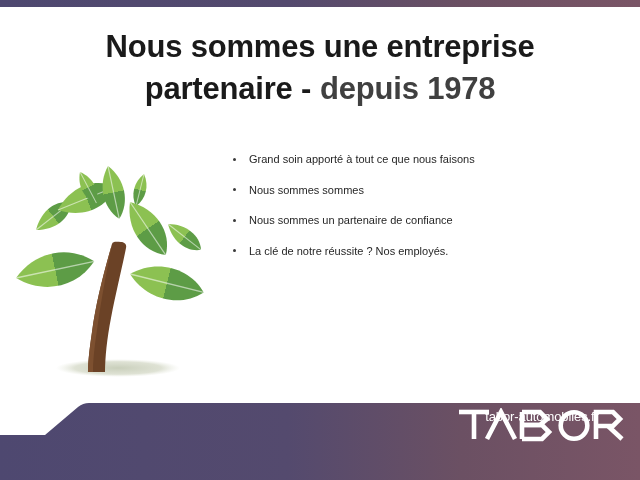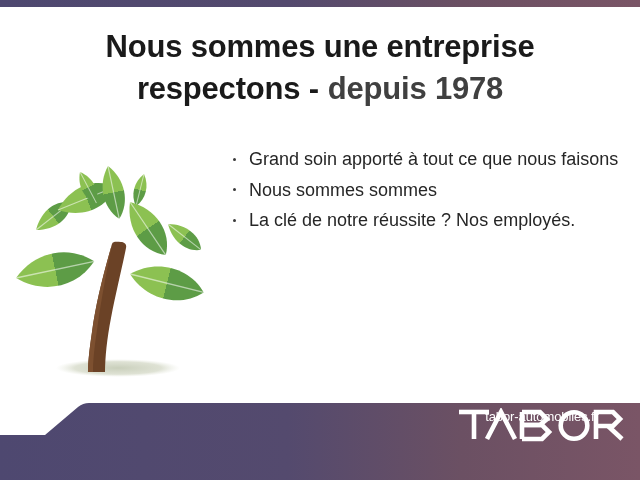--- a/index.html
+++ b/index.html
@@ -60,21 +60,21 @@
     top: 150px;
     width: 400px;
     margin: 0;
     padding: 0;
     list-style: none;
   }
   .bullets li {
     position: relative;
     padding-left: 18px;
     margin-bottom: 12.5px;
-    font-size: 18px;
+    font-size: 11px;
     line-height: 18px;
     color: #262626;
     white-space: nowrap;
   }
   .bullets li::before {
     content: "";
     position: absolute;
     left: 2px;
     top: 7.5px;
     width: 3.4px;
@@ -130,21 +130,21 @@
 </style>
 </head>
 <body>
 
 <div id="slide">
 
   <div class="top-bar"></div>
 
   <div class="headline">
     <span class="line">Nous sommes une entreprise</span>
-    <span class="line"><span>respectons -</span><span class="sp"></span><span class="accent">depuis 1978</span></span>
+    <span class="line"><span>partenaire -</span><span class="sp"></span><span class="accent">depuis 1978</span></span>
   </div>
 
   <div class="tree">
     <svg viewBox="0 0 214 234" width="214" height="234" aria-hidden="true">
       <defs>
         <linearGradient id="lfA" x1="0" y1="0" x2="1" y2="0">
           <stop offset="0%" stop-color="#8cc152"></stop>
           <stop offset="50%" stop-color="#8cc152"></stop>
           <stop offset="50%" stop-color="#5d9c46"></stop>
           <stop offset="100%" stop-color="#5d9c46"></stop>
@@ -207,20 +207,21 @@
           <path d="M0,0 C22,-21 56,-21 76,0 C56,21 22,21 0,0 Z" fill="url(#lfA)"></path>
           <path d="M0,0 L76,0" stroke="#ffffff" stroke-width="1.3" opacity="0.55"></path>
         </g>
       </g>
     </svg>
   </div>
 
   <ul class="bullets">
     <li>Grand soin apporté à tout ce que nous faisons</li>
     <li>Nous sommes sommes</li>
+    <li>Nous sommes un partenaire de confiance</li>
     <li>La clé de notre réussite ? Nos employés.</li>
   </ul>
 
   <div class="footer">
     <svg viewBox="0 0 640 82" width="640" height="82" aria-hidden="true">
       <defs>
         <linearGradient id="bandGrad" x1="0" y1="0" x2="1" y2="0">
           <stop offset="0%" stop-color="#4e4870"></stop>
           <stop offset="45%" stop-color="#544a6e"></stop>
           <stop offset="72%" stop-color="#6b5063"></stop>

